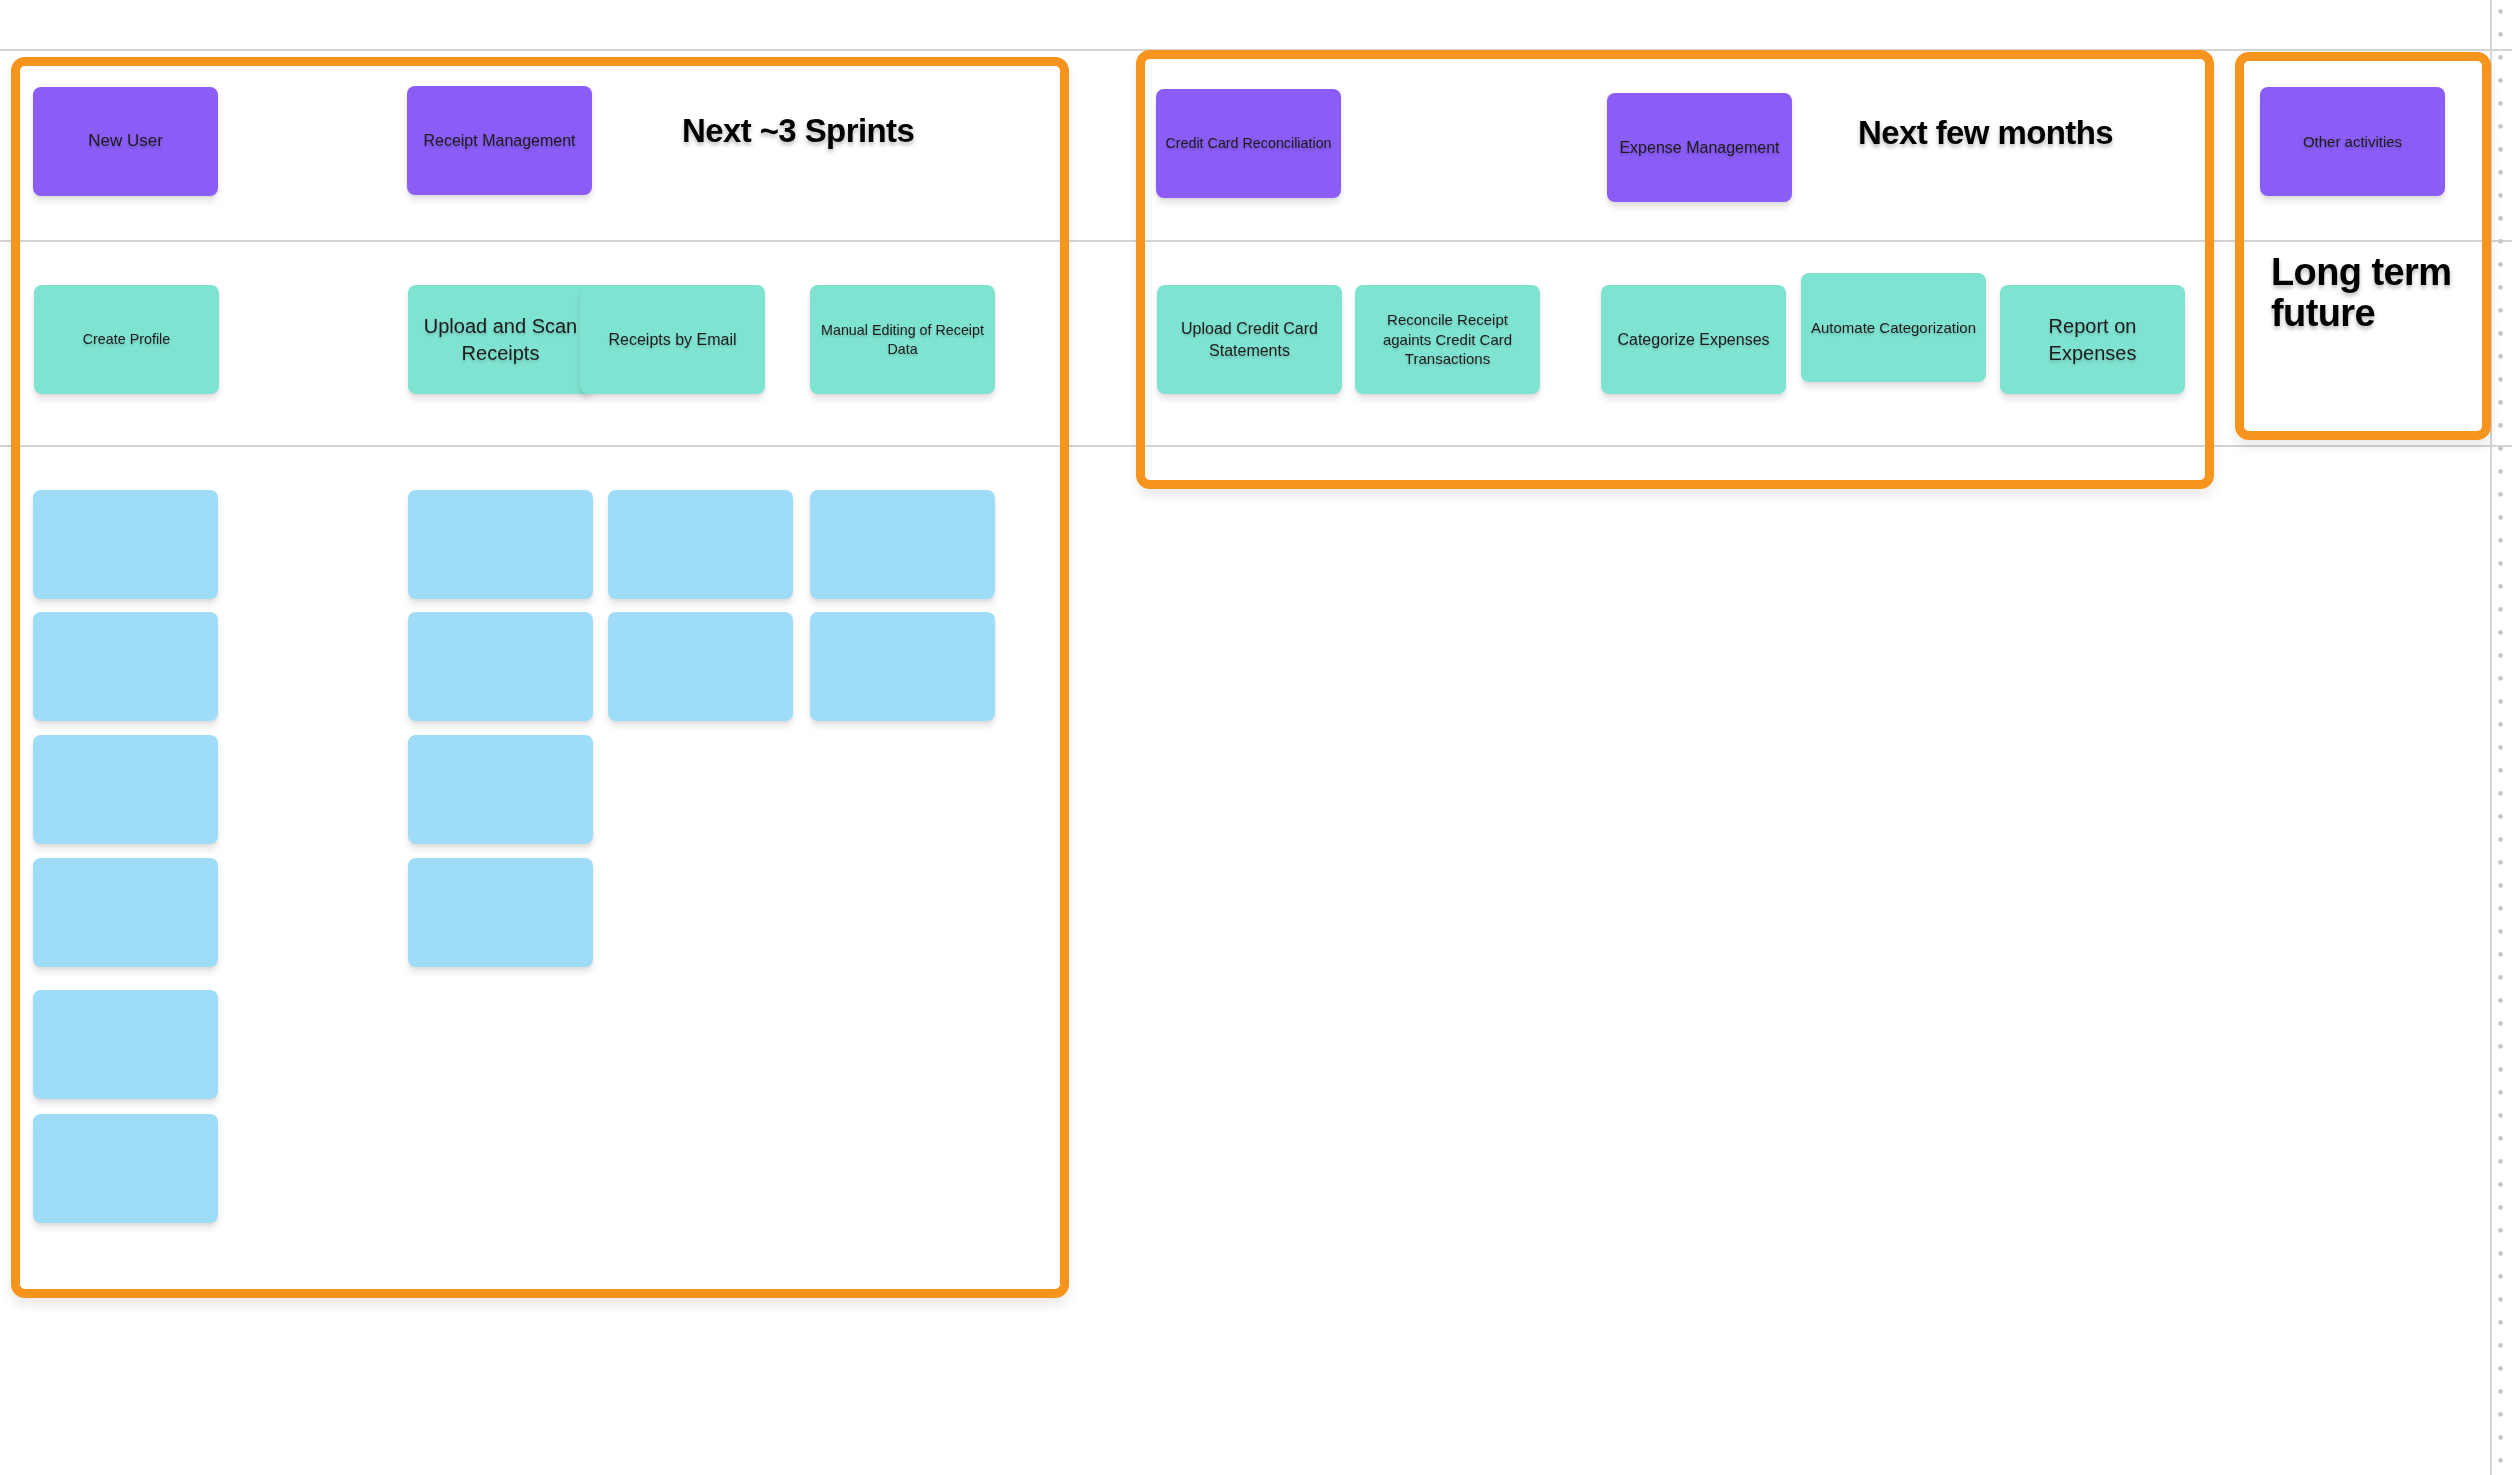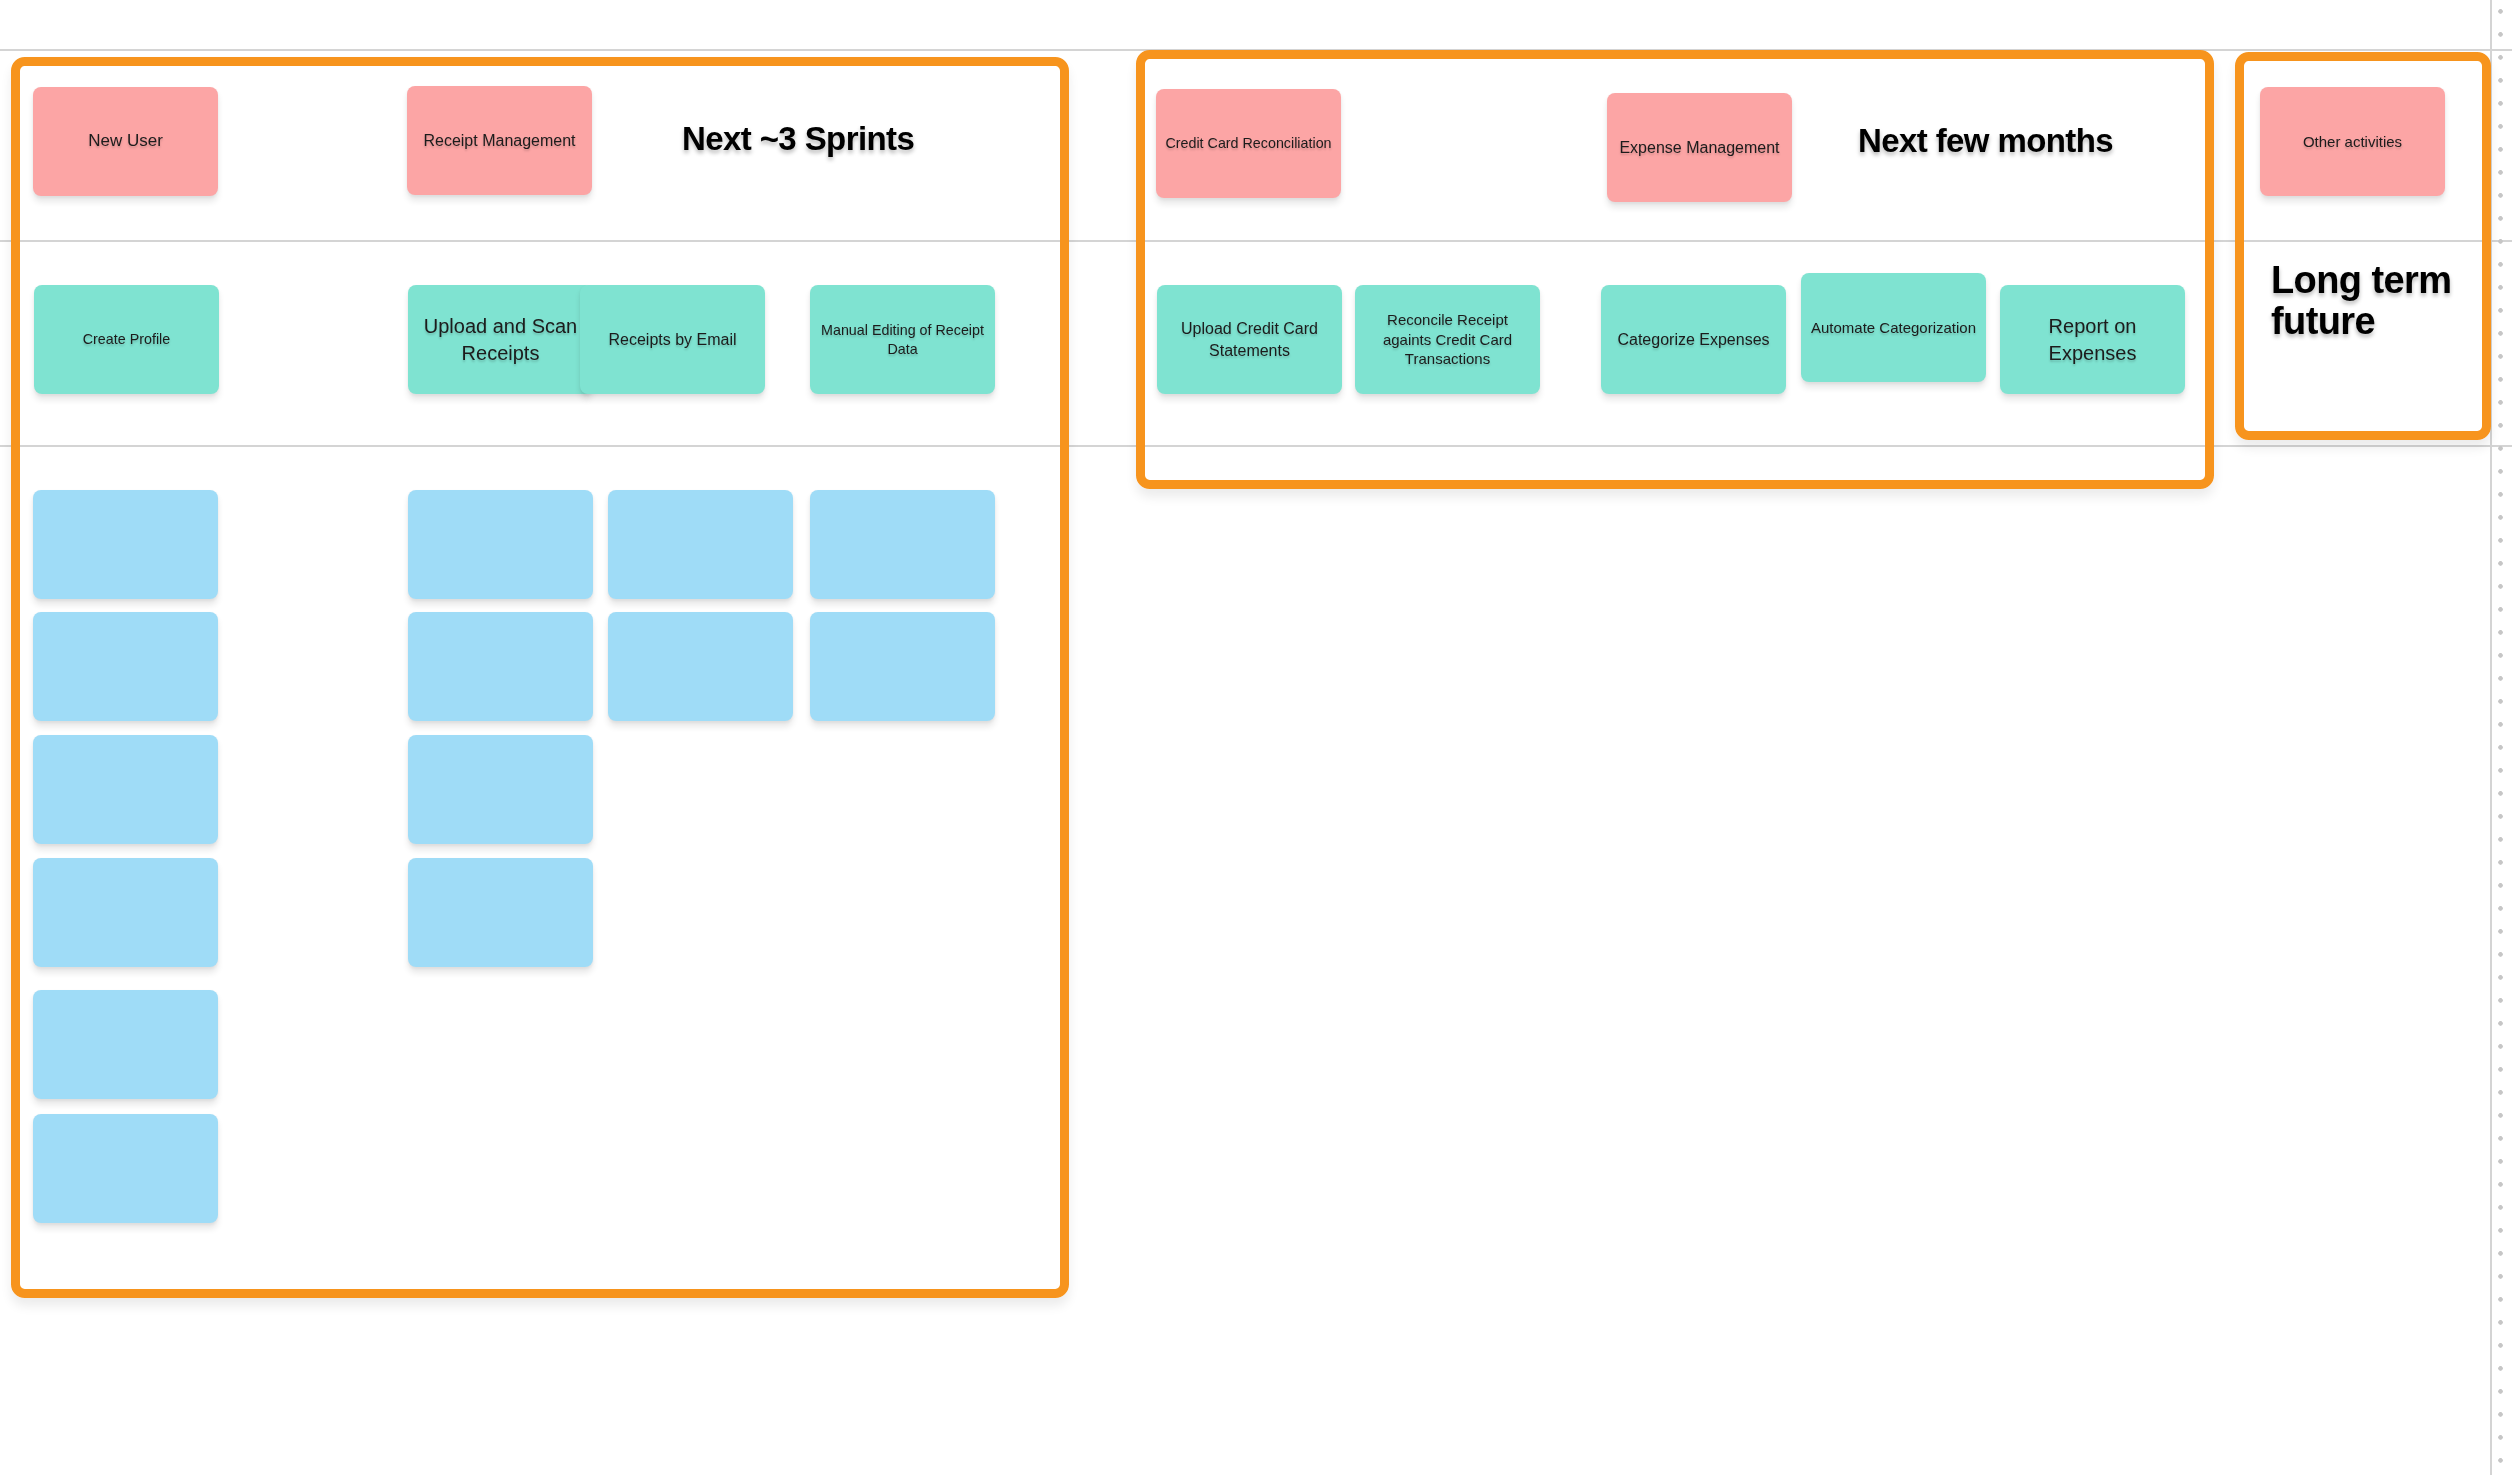--- a/index.html
+++ b/index.html
@@ -39,32 +39,31 @@
     display: flex; align-items: center; justify-content: center;
     text-align: center;
     padding: 5.7px 8px;
     box-sizing: border-box;
     color: #1c1c1c;
     font-size: 16.6px;
     line-height: 1.32;
     box-shadow: 0 5.7px 6.9px rgba(0,0,0,0.09), 0 1.7px 2.9px rgba(0,0,0,0.05);
     text-shadow: 0 1.7px 2.3px rgba(0,0,0,0.18);
   }
-  .green { background: #fca5a5; }
+  .green { background: #8b5cf6; }
   .teal  { background: #7fe3d1; }
   .blue  { background: #9fdcf7; }
   .board-title {
     position: absolute;
     font-weight: bold;
     color: #000000;
     font-size: 33px;
     letter-spacing: -0.6px;
     white-space: nowrap;
     text-shadow: 0 2.9px 4px rgba(0,0,0,0.28);
-    margin-top: 8px;
   }
   .board-title.wrap {
     white-space: normal;
     width: 217px;
     font-size: 38px;
     line-height: 1.07;
   }
 </style>
 </head>
 <body>

